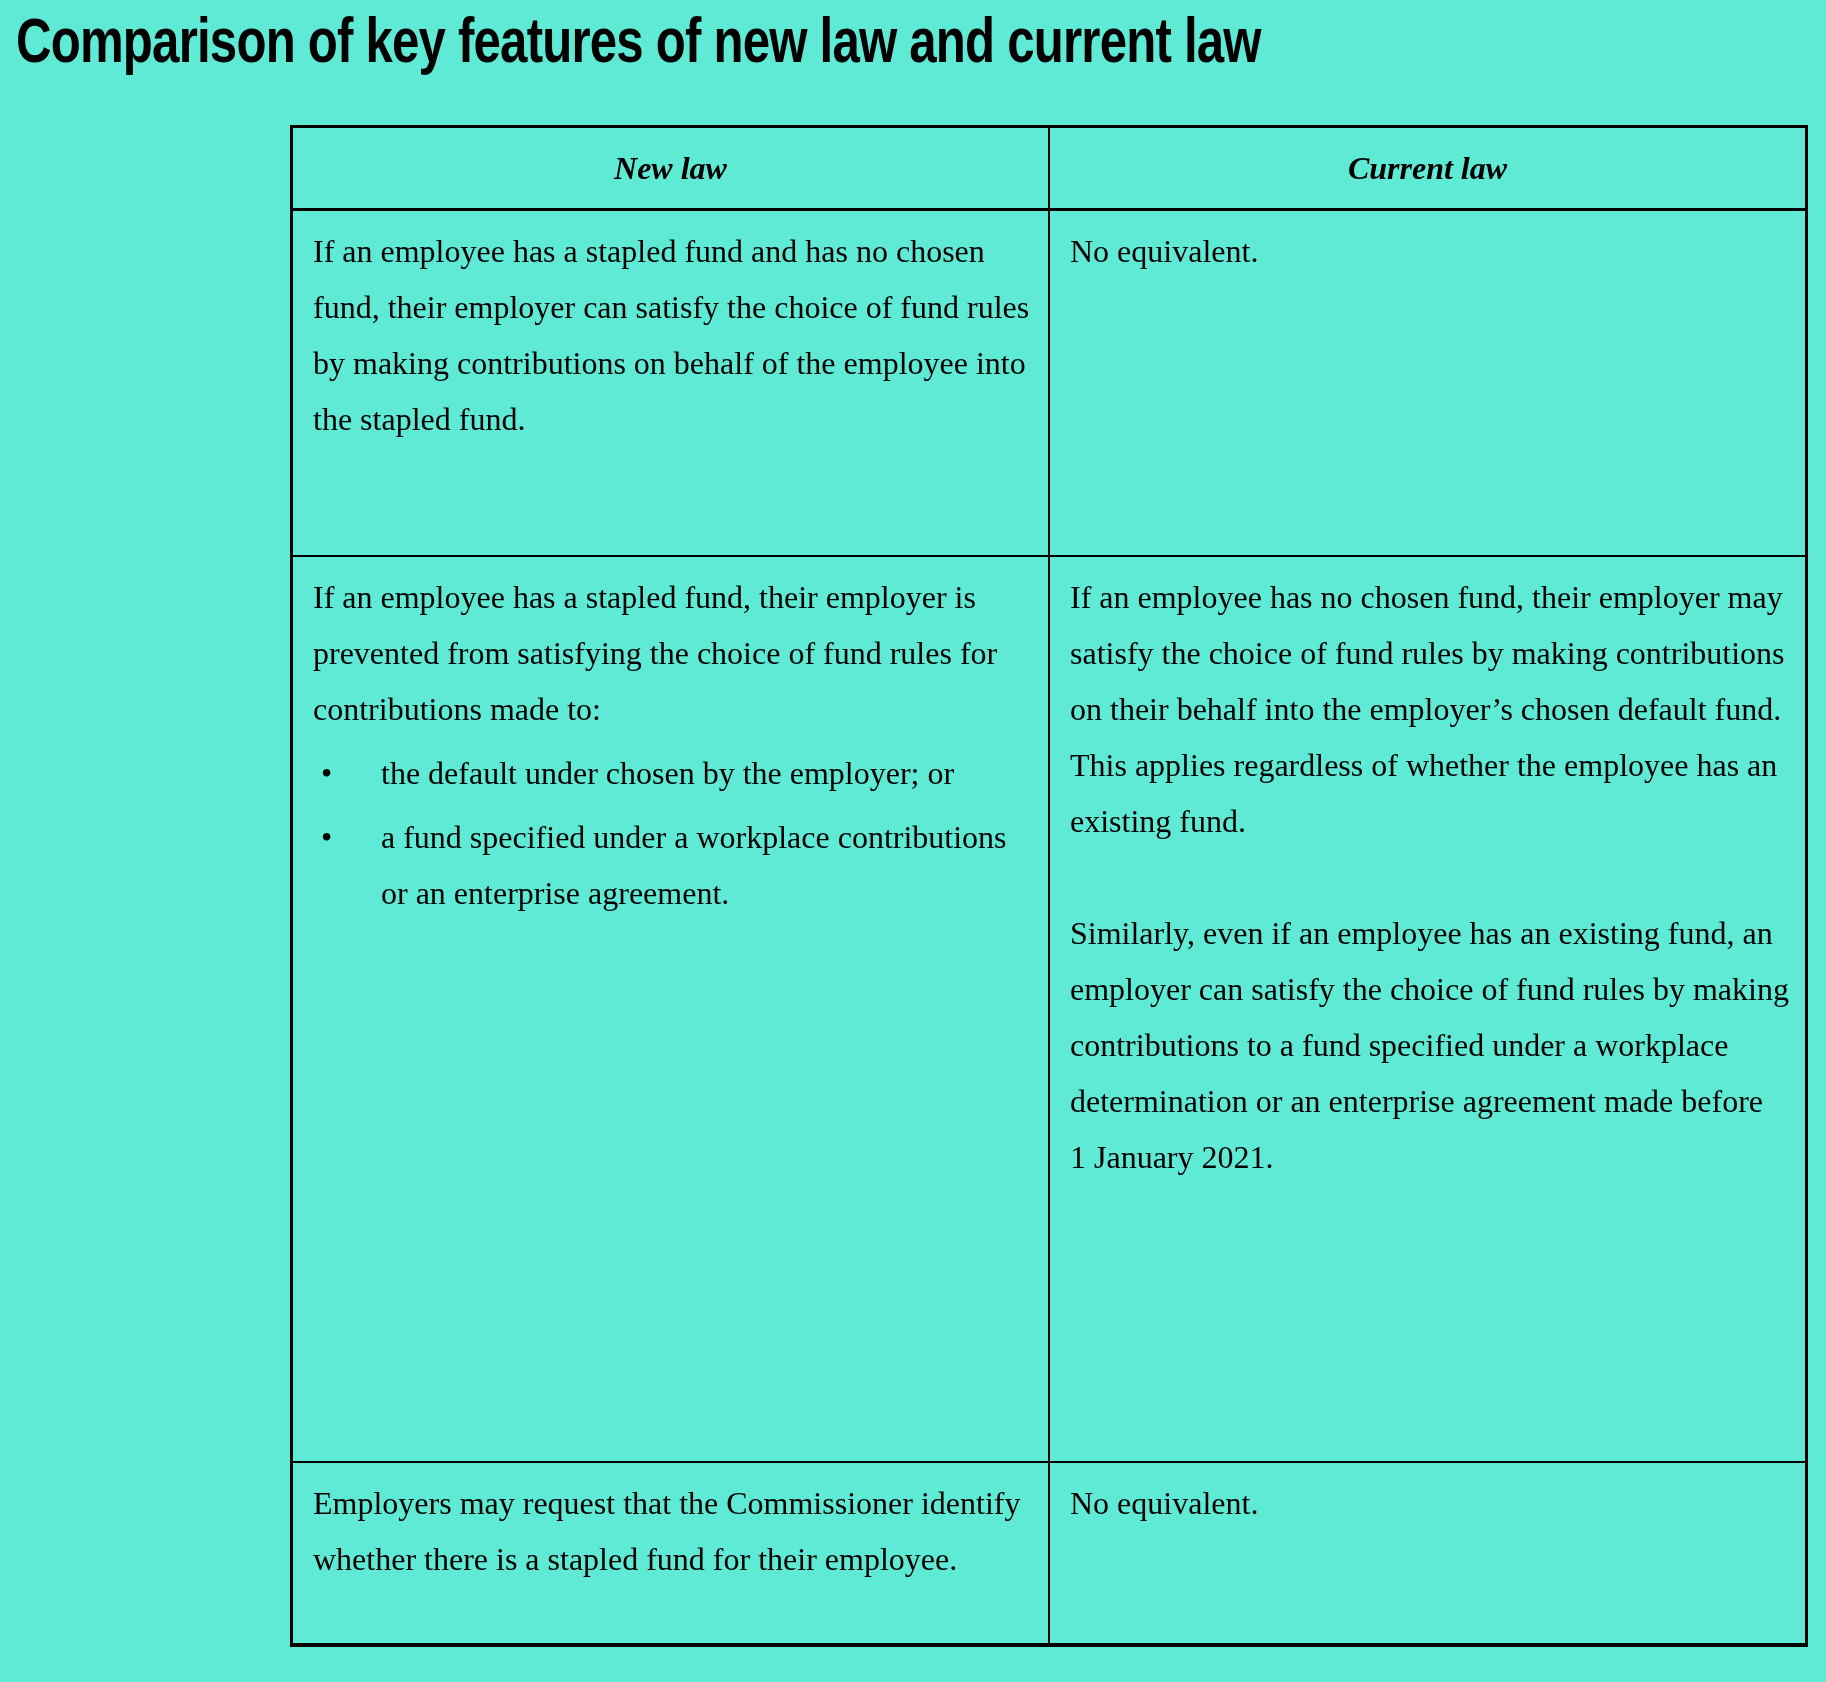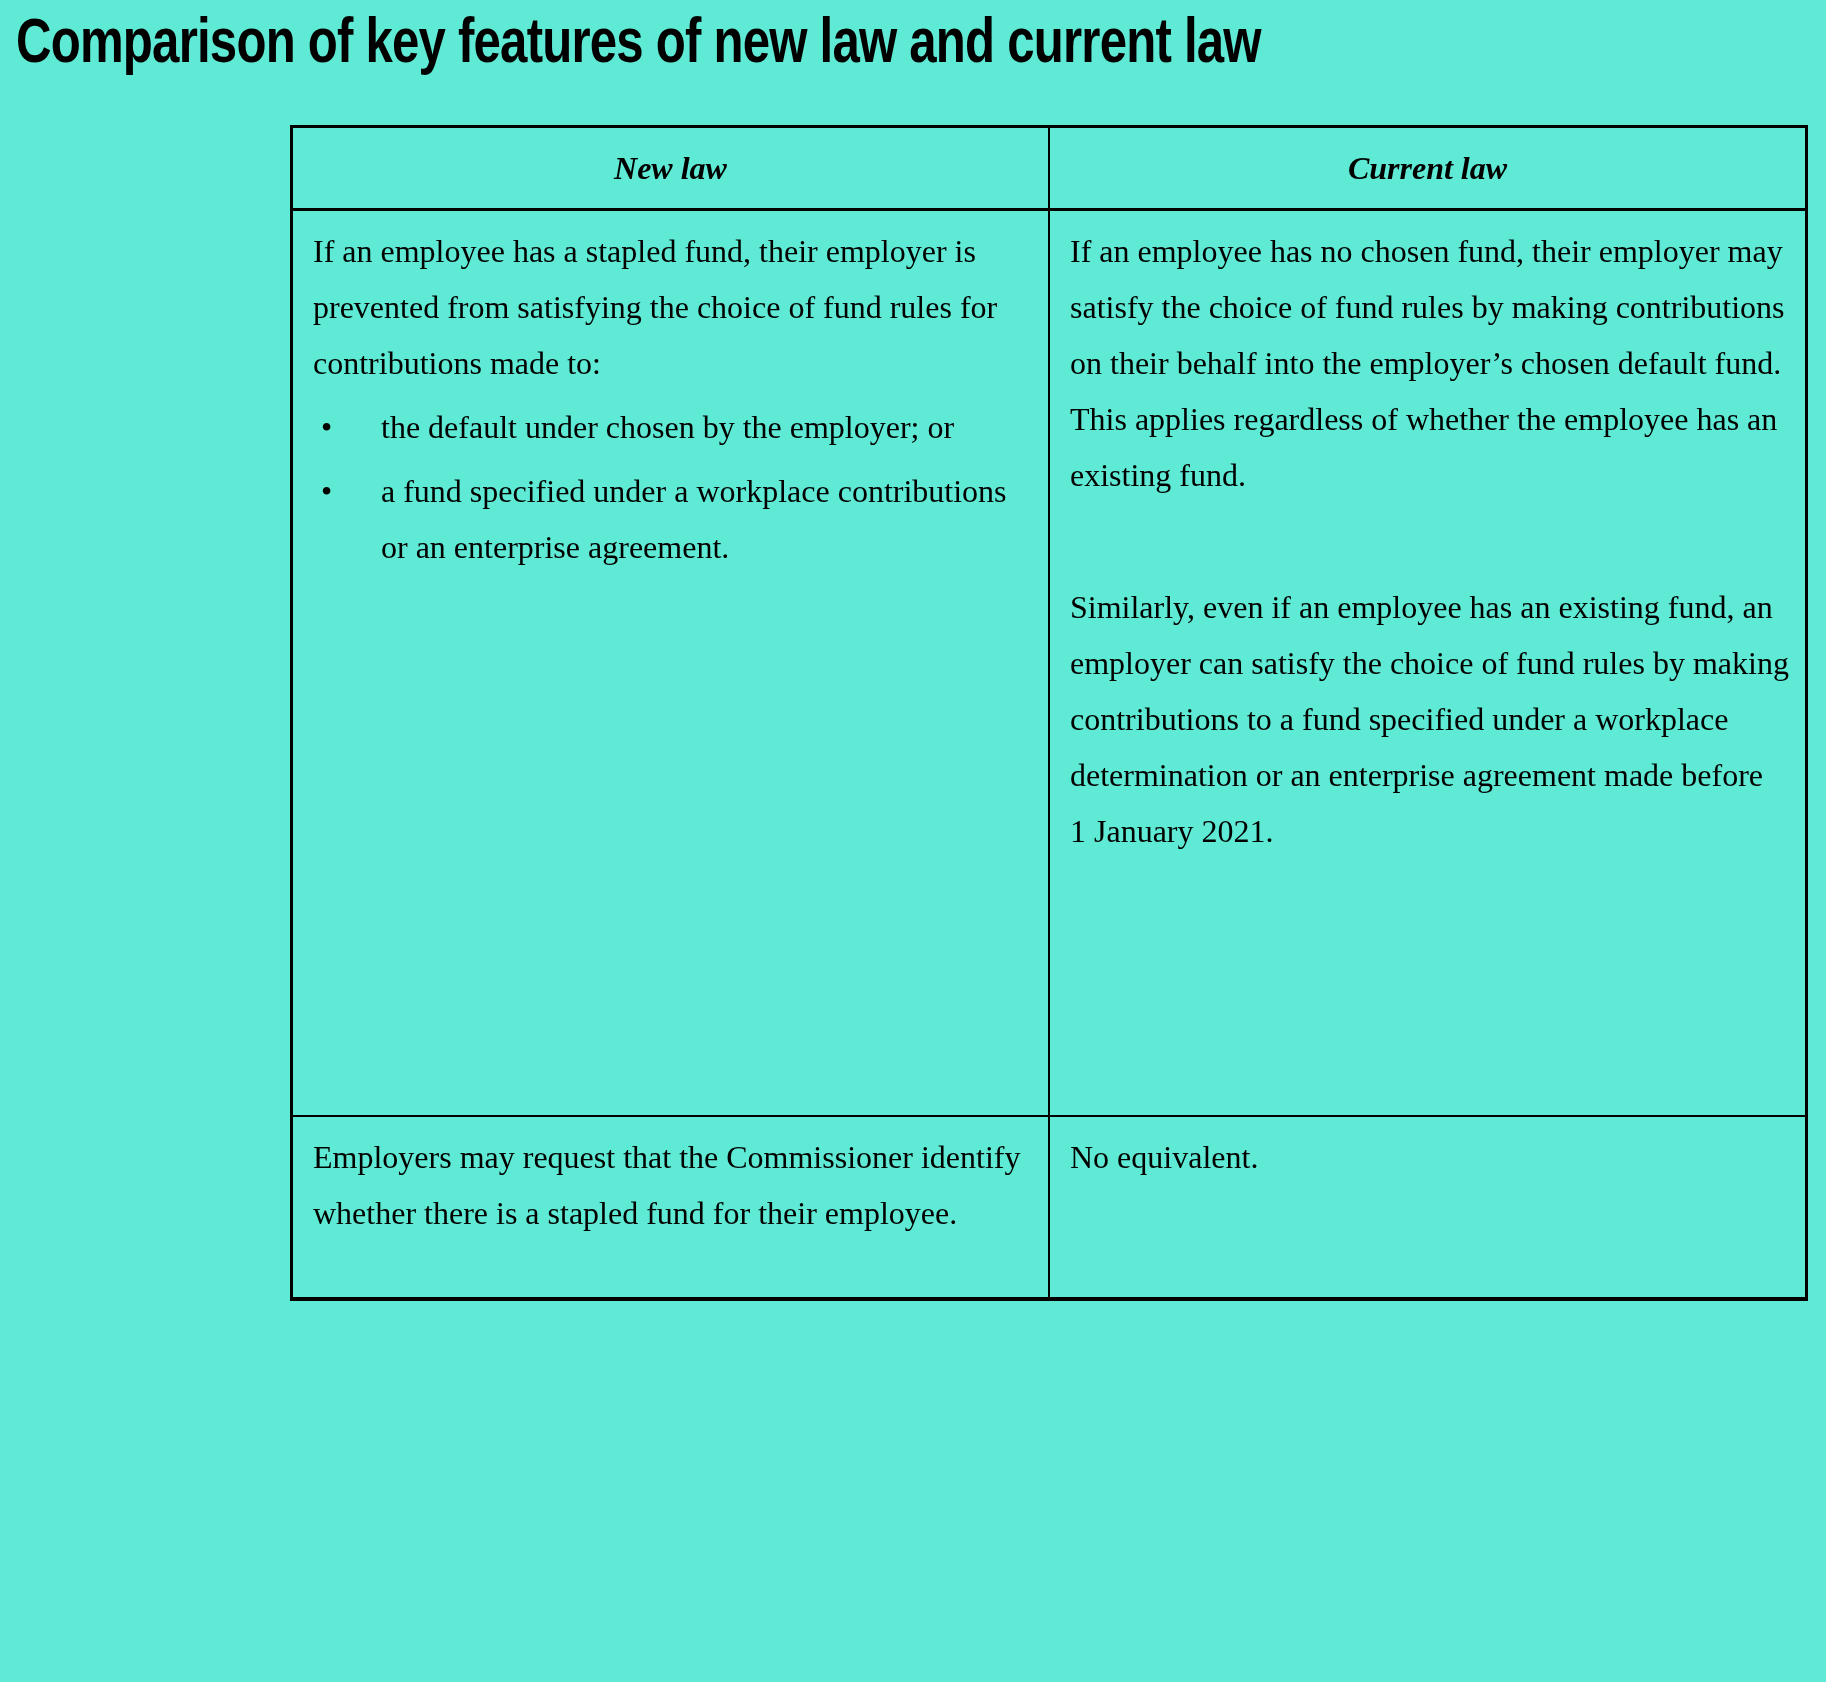--- a/index.html
+++ b/index.html
@@ -52,21 +52,21 @@
     text-align: center;
     font-weight: bold;
     font-style: italic;
     padding: 0;
   }
   .cmp td { padding: 12px 16px 12px 20px; }
   .row-1 td { height: 320px; }
   .row-2 td { height: 880px; font-family: Liberation Serif, serif; }
   .row-3 td { height: 156px; }
   .cmp td p { margin: 0; }
-  .cmp td p.para-gap { margin-top: 76px; }
+  .cmp td p.para-gap { margin-top: 56px; }
   ul.bullets {
     list-style: none;
     margin: 8px 0 0 0;
     padding: 0;
   }
   ul.bullets li {
     position: relative;
     padding-left: 68px;
     margin-top: 8px;
   }
@@ -88,20 +88,28 @@
         <col>
         <col>
       </colgroup>
     <thead>
       <tr>
         <th>New law</th>
         <th>Current law</th>
       </tr>
     </thead>
     <tbody>
+      <tr class="row-1">
+        <td>
+          <p>If an employee has a stapled fund and has no chosen fund, their employer can satisfy the choice of fund rules by making contributions on behalf of the employee into the stapled fund.</p>
+        </td>
+        <td>
+          <p>No equivalent.</p>
+        </td>
+      </tr>
 
       <tr class="row-2">
         <td>
           <p>If an employee has a stapled fund, their employer is prevented from satisfying the choice of fund rules for contributions made to:</p>
           <ul class="bullets">
             <li>
               <span class="bullet-glyph">•</span>
               <span>the default under chosen by the employer; or</span>
             </li>
             <li>

